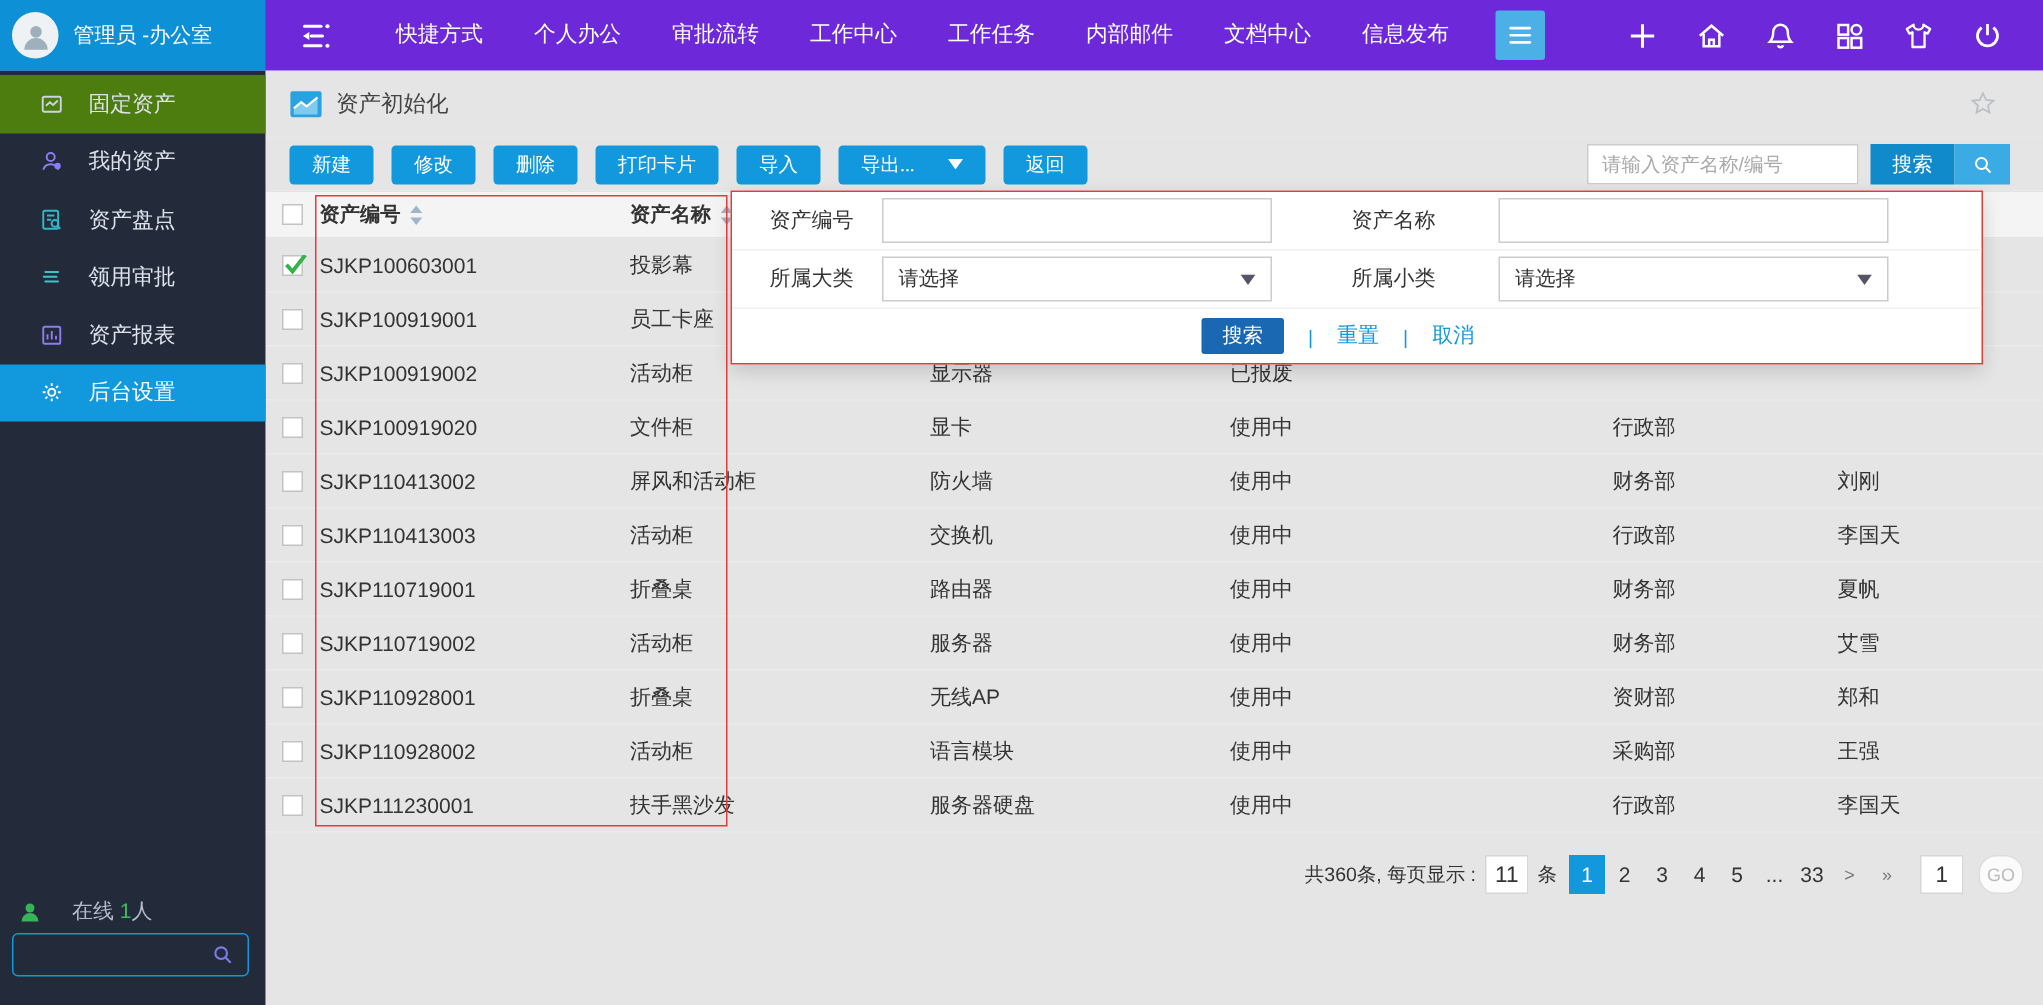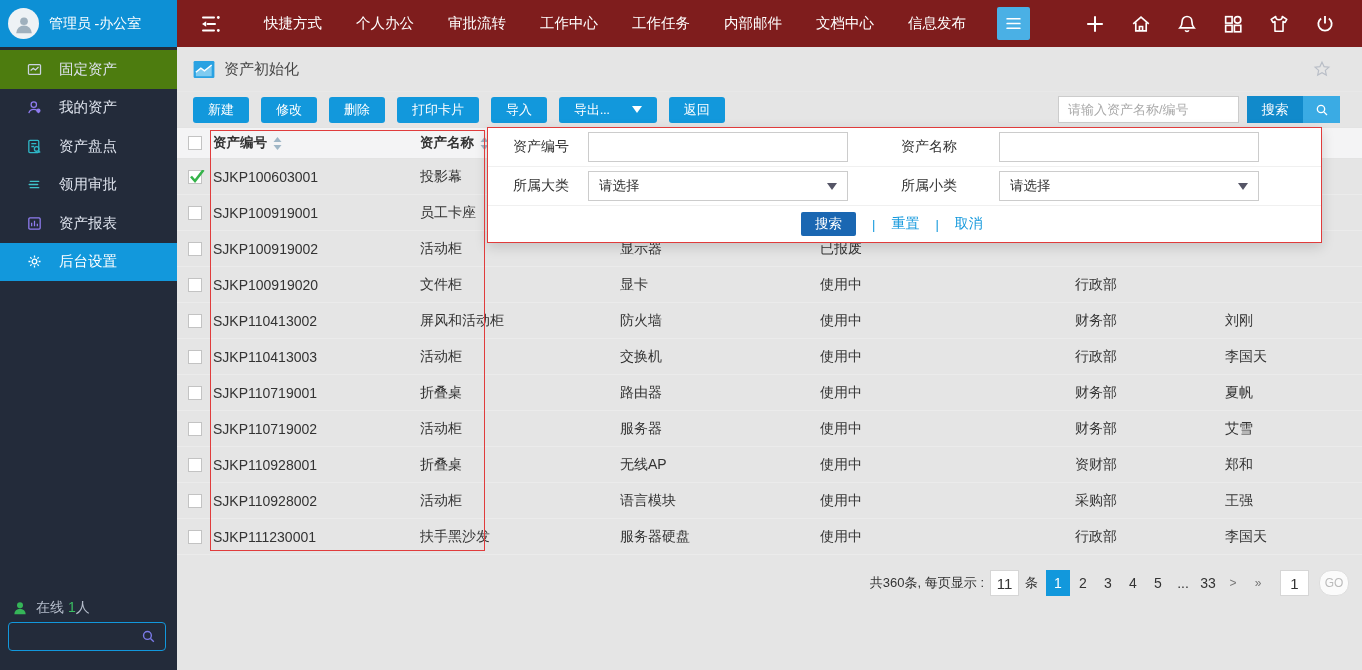--- a/index.html
+++ b/index.html
@@ -2,21 +2,21 @@
 <html><head>
 <meta charset="utf-8">
 <style>
   * { margin:0; padding:0; box-sizing:border-box; }
   html,body { width:1362px; height:670px; overflow:hidden; background:#fff;
     font-family:"Liberation Sans","DejaVu Sans",sans-serif; }
   #app { position:relative; width:1362px; height:670px; background:#fff; }
 
   
   .topbar { position:absolute; left:0; top:0; width:1362px; height:47px;
-    background:#7f1d1d; display:flex; align-items:center; z-index:50;font-family:Liberation Serif, serif; }
+    background:#6d28d9; display:flex; align-items:center; z-index:50; }
   .topbar-user { width:177px; height:47px; background:#0d90d5; display:flex;
     align-items:center; padding-left:8px; gap:10px; flex:none; }
   .avatar { width:31px; height:31px; border-radius:50%; background:#eef2f5;
     display:flex; align-items:center; justify-content:center; overflow:hidden; }
   .avatar svg { width:22px; height:22px; color:#9fb0bd; }
   .user-name { color:#fff; font-size:14px; white-space:nowrap; }
   .toggle-btn { margin-left:20px; width:26px; height:26px; display:flex;
     align-items:center; justify-content:center; cursor:pointer; flex:none; }
   .toggle-btn svg { width:24px; height:24px; }
   .main-nav { display:flex; align-items:center; margin-left:24px; }
@@ -33,21 +33,21 @@
   .sidebar { position:absolute; left:0; top:47px; width:177px; height:623px;
     background:#232b3a; z-index:40; }
   .side-menu { padding-top:3px; }
   .side-item { height:38.5px; display:flex; align-items:center; padding-left:26px;
     gap:16px; color:#dde2ec; font-size:14.5px; cursor:pointer; }
   .side-item .s-icon { width:17px; height:17px; display:flex; flex:none; }
   .side-item .s-icon svg { width:17px; height:17px; }
   .side-item.current { background:#4d7c0f; }
   .side-item.active { background:#1298dc; color:#fff; }
   .online-row { position:absolute; left:12px; top:552px; display:flex;
-    align-items:center; gap:8px; color:#b4bcca; font-size:14px; }
+    align-items:center; gap:20px; color:#b4bcca; font-size:14px; }
   .online-row .o-icon { width:16px; height:16px; display:flex; }
   .online-row .o-icon svg { width:16px; height:16px; color:#35b558; }
   .online-count { color:#3bbf63; }
   .side-search { position:absolute; left:8px; top:575px; width:158px; height:29px;
     border:1px solid #1298dc; border-radius:4px; display:flex; align-items:center; }
   .side-search input { flex:1; height:100%; background:transparent; border:none;
     outline:none; color:#dde2ec; padding:0 8px; font-size:13px; min-width:0; }
   .side-search .m-icon { width:17px; height:17px; margin-right:8px; color:#7b7ae8; flex:none; }
   .side-search .m-icon svg { width:17px; height:17px; }
 

